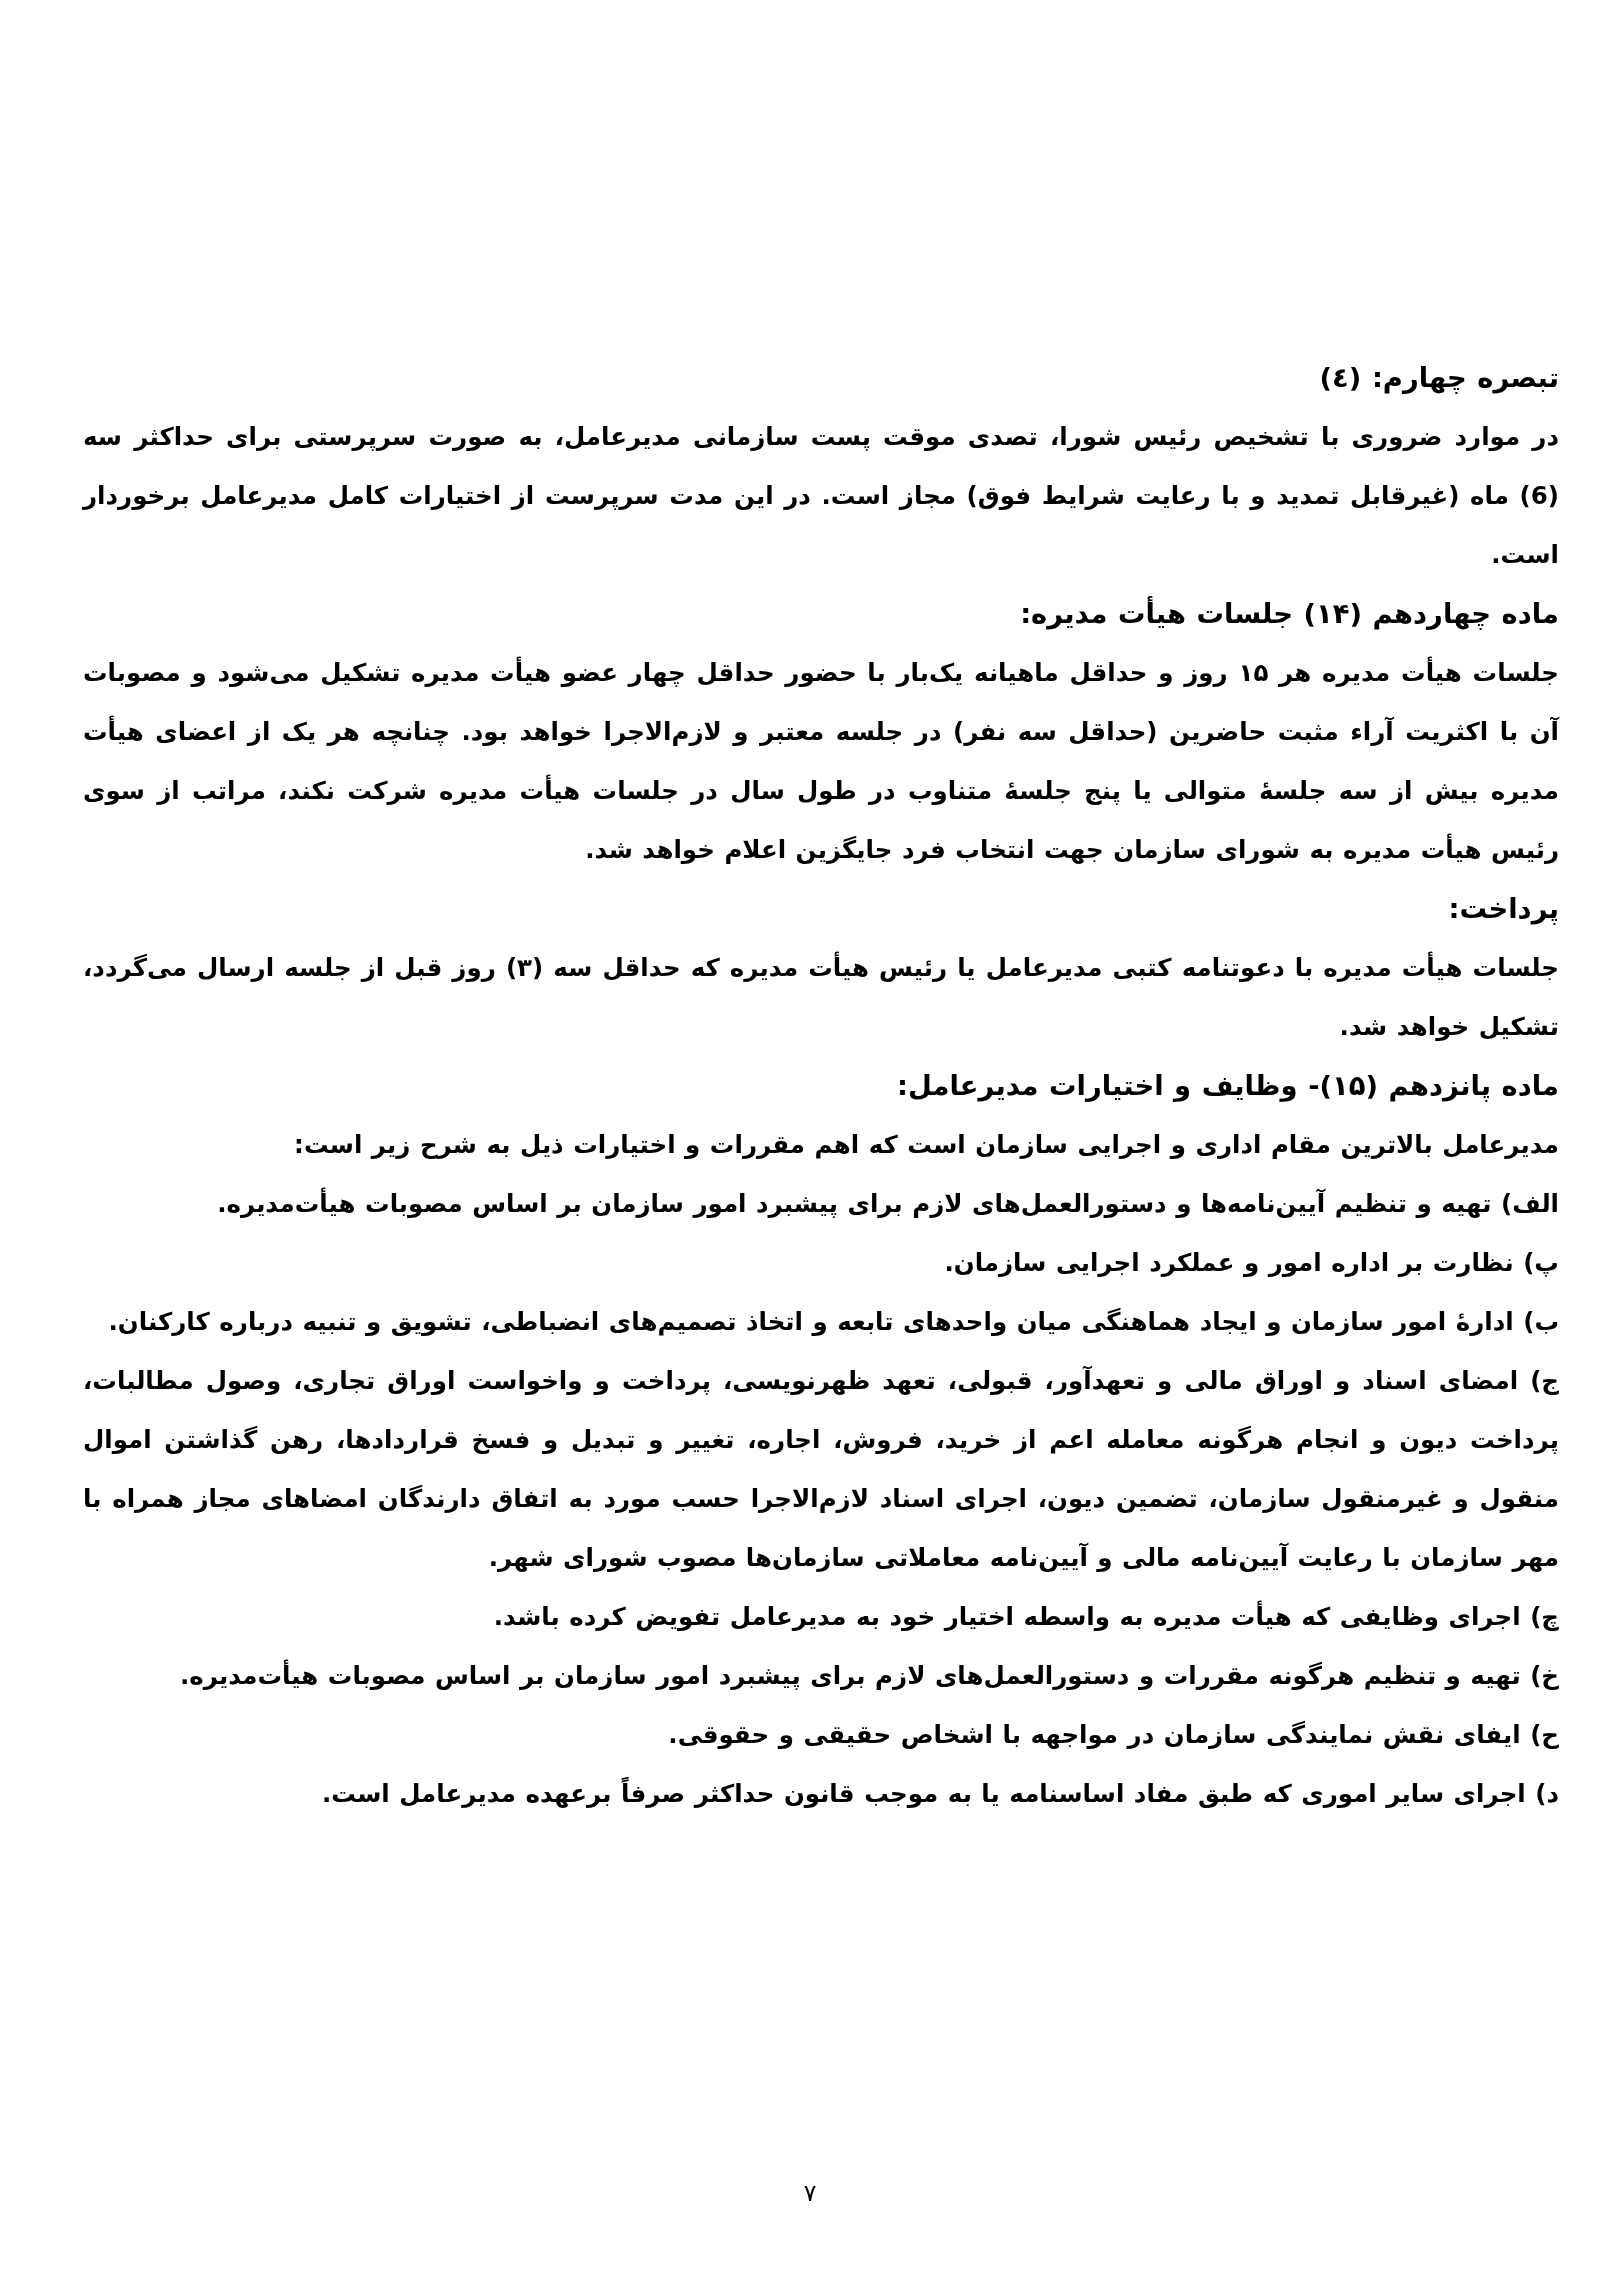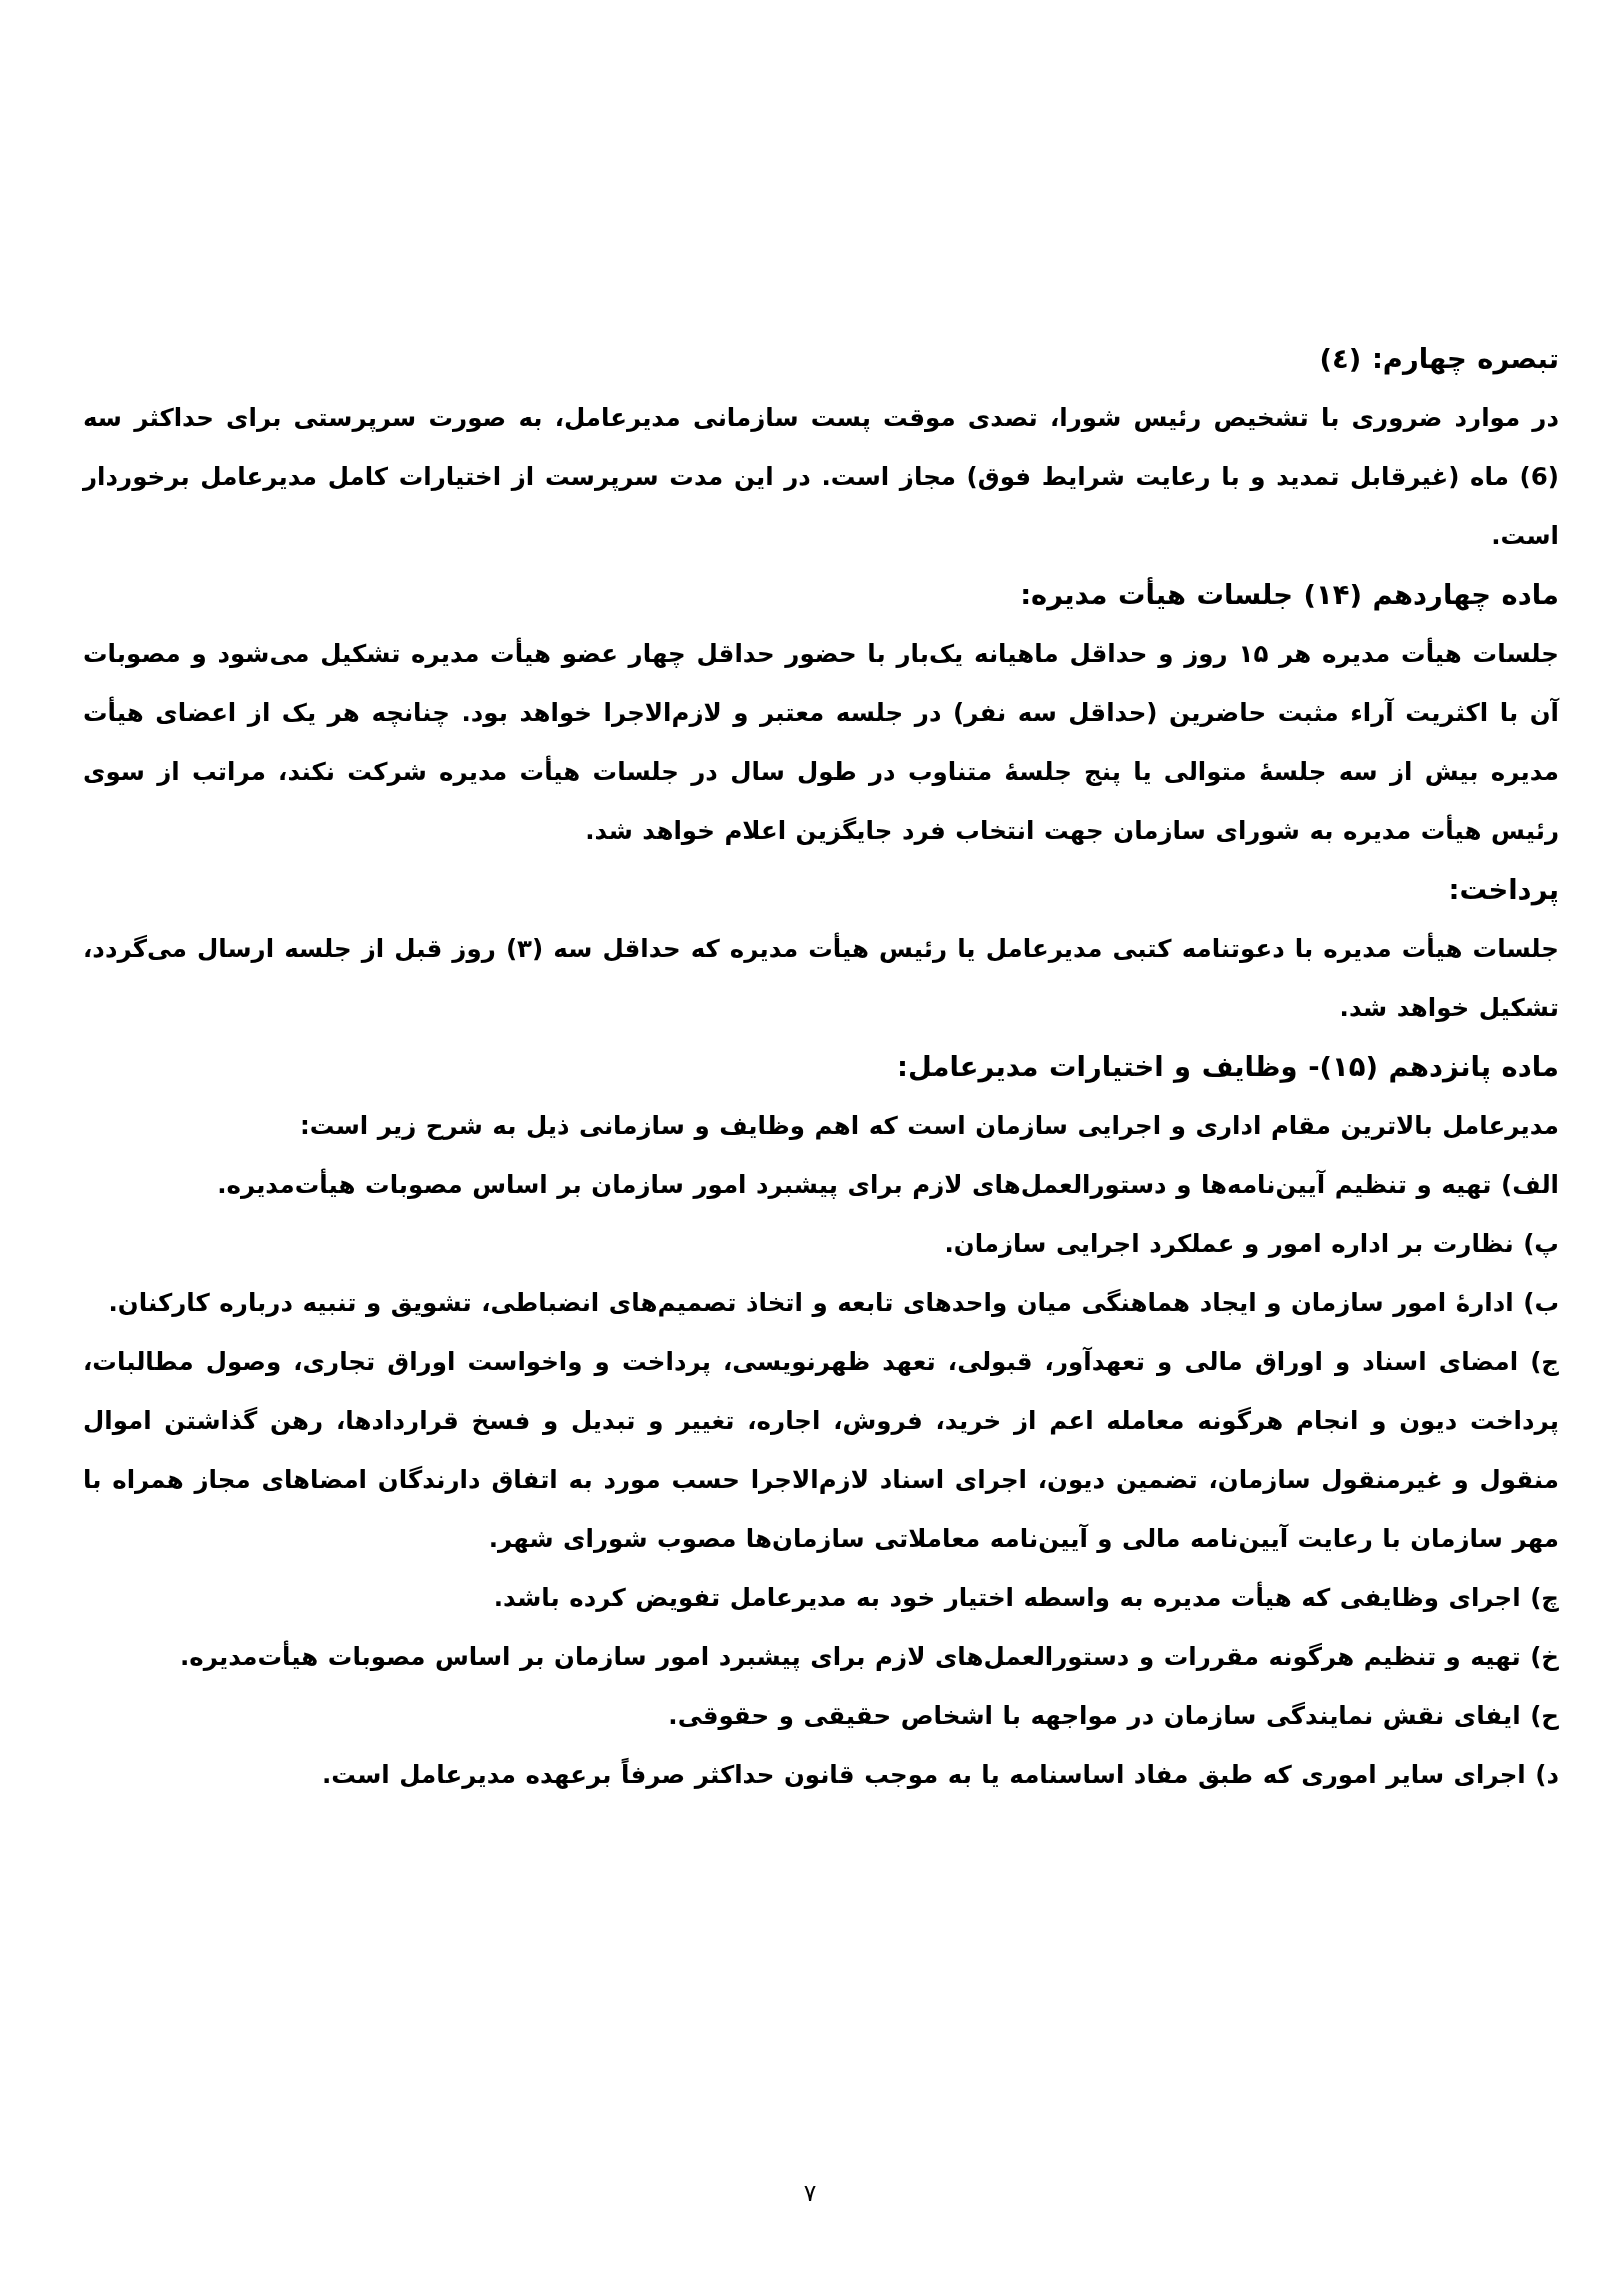--- a/index.html
+++ b/index.html
@@ -11,21 +11,21 @@
     position: relative;
     width: 1620px;
     height: 2293px;
     background: #ffffff;
     color: #000000;
     font-family: "DejaVu Sans", sans-serif;
     overflow: hidden;
   }
   .content {
     position: absolute;
-    top: 329px;
+    top: 348px;
     right: 61px;
     left: 83px;
     direction: rtl;
   }
   .content p {
     margin: 0;
     padding: 0;
     direction: rtl;
     unicode-bidi: embed;
     text-align: justify;
@@ -59,21 +59,21 @@
 
 <div class="page">
   <div class="content" id="paragraphs">
       <p class="heading">تبصره چهارم: (٤)</p>
       <p class="body">در موارد ضروری با تشخیص رئیس شورا، تصدی موقت پست سازمانی مدیرعامل، به صورت سرپرستی برای حداکثر سه (6) ماه (غیرقابل تمدید و با رعایت شرایط فوق) مجاز است. در این مدت سرپرست از اختیارات کامل مدیرعامل برخوردار است.</p>
       <p class="heading">ماده چهاردهم (۱۴) جلسات هیأت مدیره:</p>
       <p class="body">جلسات هیأت مدیره هر ۱۵ روز و حداقل ماهیانه یک‌بار با حضور حداقل چهار عضو هیأت مدیره تشکیل می‌شود و مصوبات آن با اکثریت آراء مثبت حاضرین (حداقل سه نفر) در جلسه معتبر و لازم‌الاجرا خواهد بود. چنانچه هر یک از اعضای هیأت مدیره بیش از سه جلسۀ متوالی یا پنج جلسۀ متناوب در طول سال در جلسات هیأت مدیره شرکت نکند، مراتب از سوی رئیس هیأت مدیره به شورای سازمان جهت انتخاب فرد جایگزین اعلام خواهد شد.</p>
       <p class="heading">پرداخت:</p>
       <p class="body">جلسات هیأت مدیره با دعوتنامه کتبی مدیرعامل یا رئیس هیأت مدیره که حداقل سه (٣) روز قبل از جلسه ارسال می‌گردد، تشکیل خواهد شد.</p>
       <p class="heading">ماده پانزدهم (۱۵)- وظایف و اختیارات مدیرعامل:</p>
-      <p class="body">مدیرعامل بالاترین مقام اداری و اجرایی سازمان است که اهم وظایف و سازمانی ذیل به شرح زیر است:</p>
+      <p class="body">مدیرعامل بالاترین مقام اداری و اجرایی سازمان است که اهم مقررات و اختیارات ذیل به شرح زیر است:</p>
       <p class="body">الف) تهیه و تنظیم آیین‌نامه‌ها و دستورالعمل‌های لازم برای پیشبرد امور سازمان بر اساس مصوبات هیأت‌مدیره.</p>
       <p class="body">پ) نظارت بر اداره امور و عملکرد اجرایی سازمان.</p>
       <p class="body">ب) ادارۀ امور سازمان و ایجاد هماهنگی میان واحدهای تابعه و اتخاذ تصمیم‌های انضباطی، تشویق و تنبیه درباره کارکنان.</p>
       <p class="body">ج) امضای اسناد و اوراق مالی و تعهدآور، قبولی، تعهد ظهرنویسی، پرداخت و واخواست اوراق تجاری، وصول مطالبات، پرداخت دیون و انجام هرگونه معامله اعم از خرید، فروش، اجاره، تغییر و تبدیل و فسخ قراردادها، رهن گذاشتن اموال منقول و غیرمنقول سازمان، تضمین دیون، اجرای اسناد لازم‌الاجرا حسب مورد به اتفاق دارندگان امضاهای مجاز همراه با مهر سازمان با رعایت آیین‌نامه مالی و آیین‌نامه معاملاتی سازمان‌ها مصوب شورای شهر.</p>
       <p class="body">چ) اجرای وظایفی که هیأت مدیره به واسطه اختیار خود به مدیرعامل تفویض کرده باشد.</p>
       <p class="body">خ) تهیه و تنظیم هرگونه مقررات و دستورالعمل‌های لازم برای پیشبرد امور سازمان بر اساس مصوبات هیأت‌مدیره.</p>
       <p class="body">ح) ایفای نقش نمایندگی سازمان در مواجهه با اشخاص حقیقی و حقوقی.</p>
       <p class="body">د) اجرای سایر اموری که طبق مفاد اساسنامه یا به موجب قانون حداکثر صرفاً برعهده مدیرعامل است.</p>
     </div>
   <div class="page-number">۷</div>

